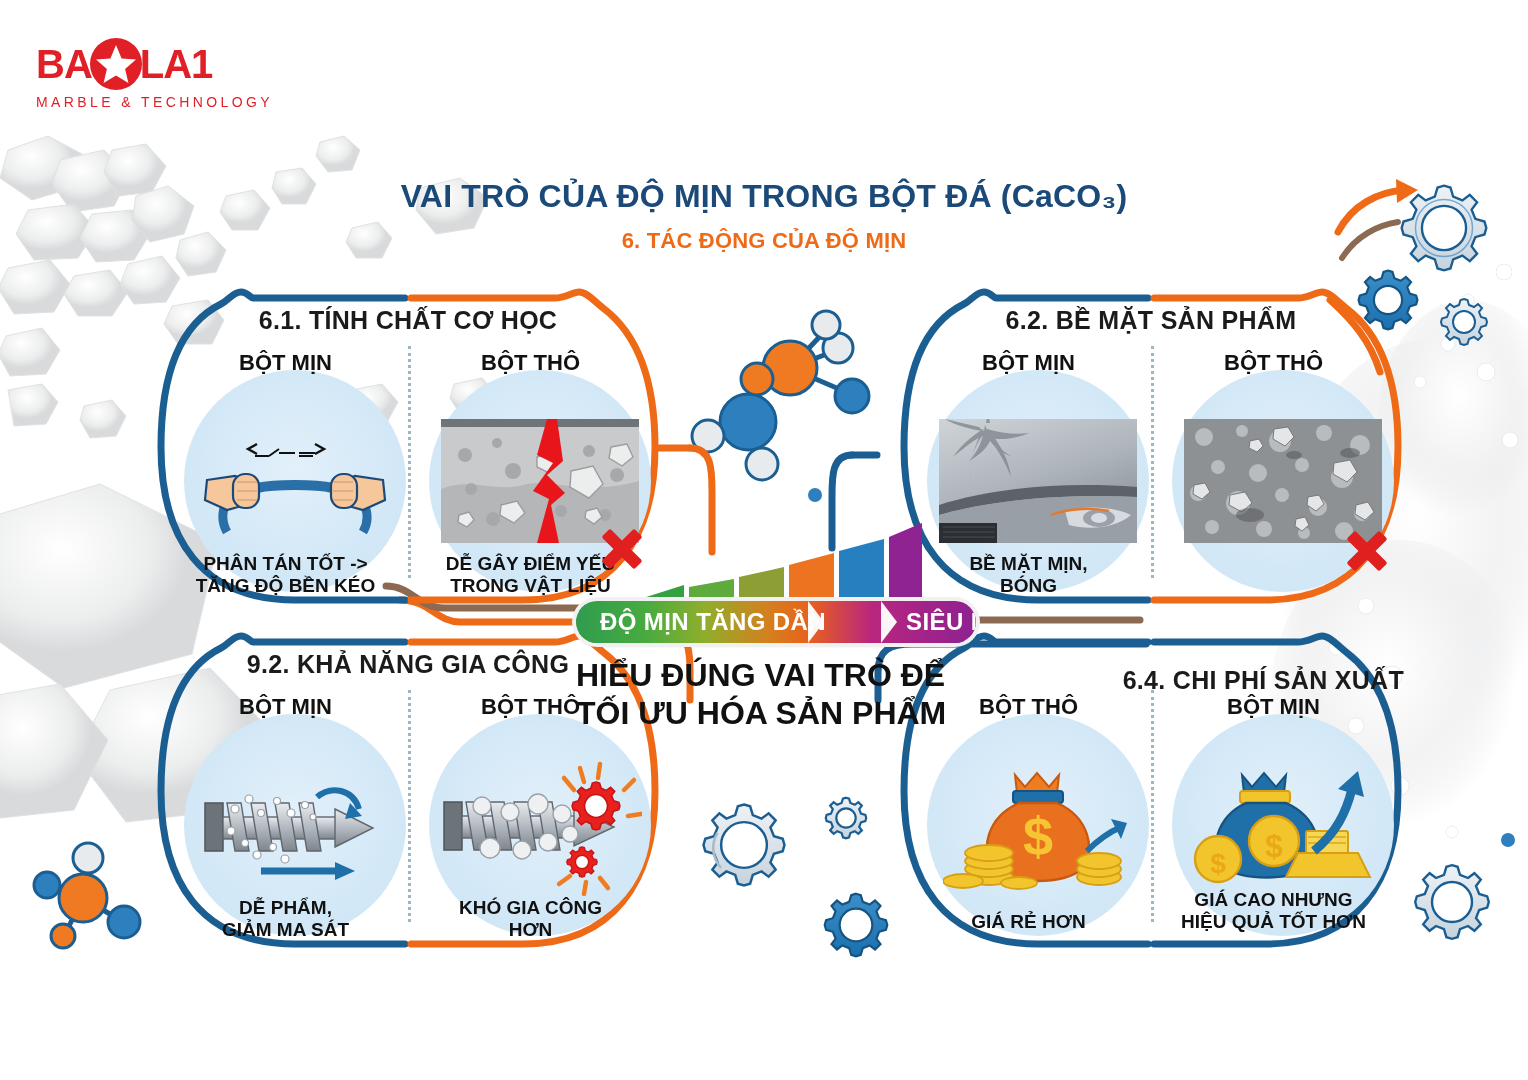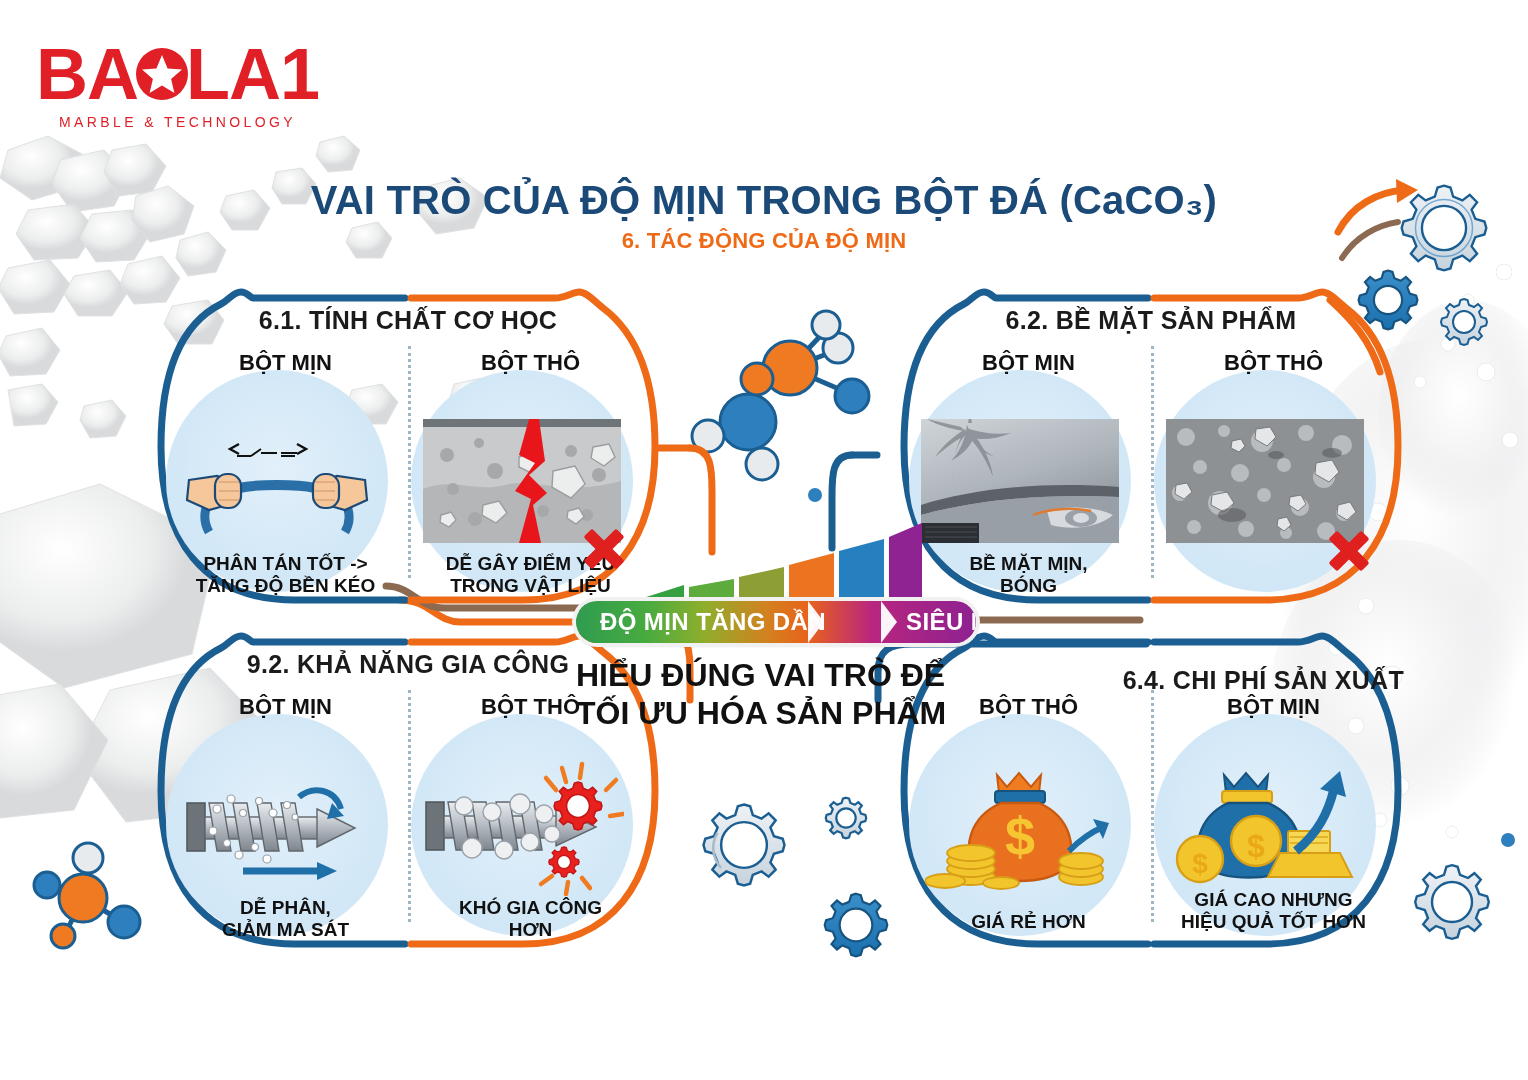--- a/index.html
+++ b/index.html
@@ -9,21 +9,21 @@
     font-family:"Liberation Sans","DejaVu Sans",sans-serif;
   }
   .stage{position:absolute;inset:0;}
 
   
   .panel{position:absolute;box-sizing:border-box;background:transparent;}
   .panel .frame{position:absolute;inset:0;}
   .panel .title{position:absolute;left:0;right:0;text-align:center;
     font-weight:700;letter-spacing:.3px;color:#1b1b1b;font-size:25px;white-space:nowrap;}
   .bubbles{position:absolute;left:0;right:0;display:flex;justify-content:space-around;align-items:flex-start;}
-  .bub{width:240px;position:relative;display:flex;flex-direction:column;align-items:flex-start;}
+  .bub{width:240px;position:relative;display:flex;flex-direction:column;align-items:flex-end;}
   .bub .disc{width:222px;height:222px;border-radius:50%;
       background:radial-gradient(circle at 50% 45%, #e2f0fa 0%, #d3e8f7 60%, #cfe5f5 100%);
       position:relative;display:flex;align-items:center;justify-content:center;}
   .bub .cap{position:absolute;top:6px;left:0;right:0;text-align:center;font-weight:700;font-size:22px;color:#111;z-index:4;}
   .bub .foot{position:absolute;bottom:10px;left:-6px;right:-6px;text-align:center;font-weight:700;font-size:19px;line-height:1.12;color:#111;z-index:4;white-space:pre-line;}
   .divider{position:absolute;top:54px;bottom:30px;width:0;border-left:3px dotted #9db6c6;}
 
   
   .xmark{position:absolute;width:46px;height:46px;z-index:5;}
   .xmark:before,.xmark:after{content:"";position:absolute;left:50%;top:50%;width:46px;height:12px;
@@ -36,24 +36,24 @@
      background:linear-gradient(90deg,#2f9c4f 0%,#49ab3f 18%,#8fae2c 32%,#d4801f 48%,#e8621b 58%,#b9267f 74%,#8d2191 100%);
      box-shadow:0 0 0 4px #f1f1f1, 0 2px 4px rgba(0,0,0,.2);}
   .pill .lbl{position:absolute;top:0;bottom:0;display:flex;align-items:center;color:#fff;font-weight:700;font-size:24px;letter-spacing:.4px;white-space:nowrap;}
   .chev{position:absolute;top:0;bottom:0;width:22px;}
   .chev:before{content:"";position:absolute;left:0;top:50%;margin-top:-21px;border-left:16px solid rgba(255,255,255,.95);border-top:21px solid transparent;border-bottom:21px solid transparent;}
   .chev:after{content:"";position:absolute;left:-5px;top:50%;margin-top:-21px;border-left:16px solid transparent;border-top:21px solid transparent;border-bottom:21px solid transparent;}
 
   .center-note{position:absolute;font-weight:700;font-size:32px;line-height:1.2;color:#111;white-space:pre-line;}
 
   
-  .h1{position:absolute;left:0;right:0;text-align:center;font-weight:700;font-size:40px;color:#1b4a78;letter-spacing:.2px;}
+  .h1{position:absolute;left:0;right:0;text-align:center;font-weight:700;font-size:32px;color:#1b4a78;letter-spacing:.2px;}
   .h2{position:absolute;left:0;right:0;text-align:center;font-weight:700;font-size:22px;color:#ef6a17;letter-spacing:.2px;}
   .logo{position:absolute;}
-  .logo .word{font-weight:800;font-size:72px;color:#e01f26;letter-spacing:-1px;line-height:1;display:flex;align-items:center;}
+  .logo .word{font-weight:800;font-size:40px;color:#e01f26;letter-spacing:-1px;line-height:1;display:flex;align-items:center;}
   .logo .sub{font-size:14px;color:#e01f26;letter-spacing:3.4px;margin-top:4px;text-align:center;}
 </style>
 </head>
 <body>
 
 <div class="stage">
 
   <svg width="1528" height="1080" style="position:absolute;left:0;top:0;">
     <defs>
       <linearGradient id="gGearGrey" x1="0" y1="0" x2="0" y2="1">
@@ -437,21 +437,21 @@
               <circle cx="90" cy="104" r="4"></circle>
                 <circle cx="110" cy="50" r="3.5"></circle>
                 <circle cx="118" cy="62" r="3"></circle>
             </g>
             <path d="M122,42 C136,30 158,34 164,54" fill="none" stroke="#1f6fa8" stroke-width="6"></path>
             <path d="M155,48 l12,13 l-17,3 Z" fill="#1f6fa8"></path>
             <path d="M66,116 L142,116" stroke="#1f6fa8" stroke-width="7"></path>
             <path d="M140,107 l20,9 l-20,9 Z" fill="#1f6fa8"></path>
           </svg>
         </div>
-        <div class="foot" style="bottom:-4px;">DỄ PHÂN,
+        <div class="foot" style="bottom:-4px;">DỄ PHẨM,
 GIẢM MA SÁT</div>
       </div>
       <div class="bub">
         <div class="cap">BỘT THÔ</div>
         <div class="disc" style="margin-top:26px;">
           <svg width="204" height="142" viewBox="0 0 204 142">
             <rect x="6" y="48" width="18" height="48" fill="#6d7479" stroke="#4f5559" stroke-width="1.5"></rect>
             <rect x="24" y="62" width="116" height="22" fill="url(#mtl)" stroke="#5f666c" stroke-width="1.4"></rect>
             <g fill="url(#mtl)" stroke="#5f666c" stroke-width="1.4">
               <path d="M28,48 l14,0 l8,48 l-14,0 Z"></path>

